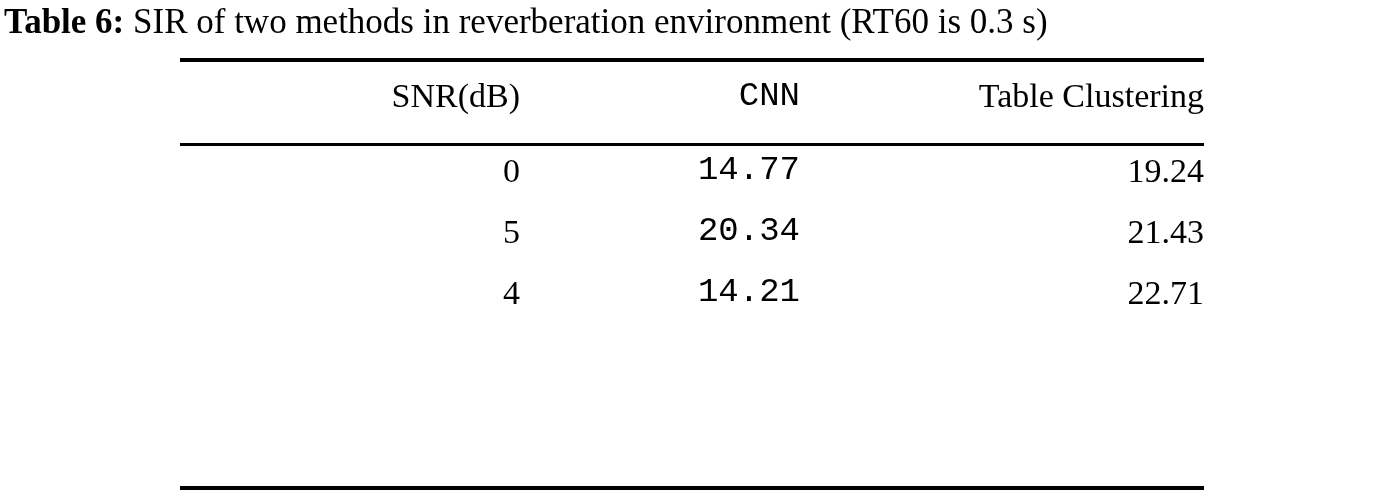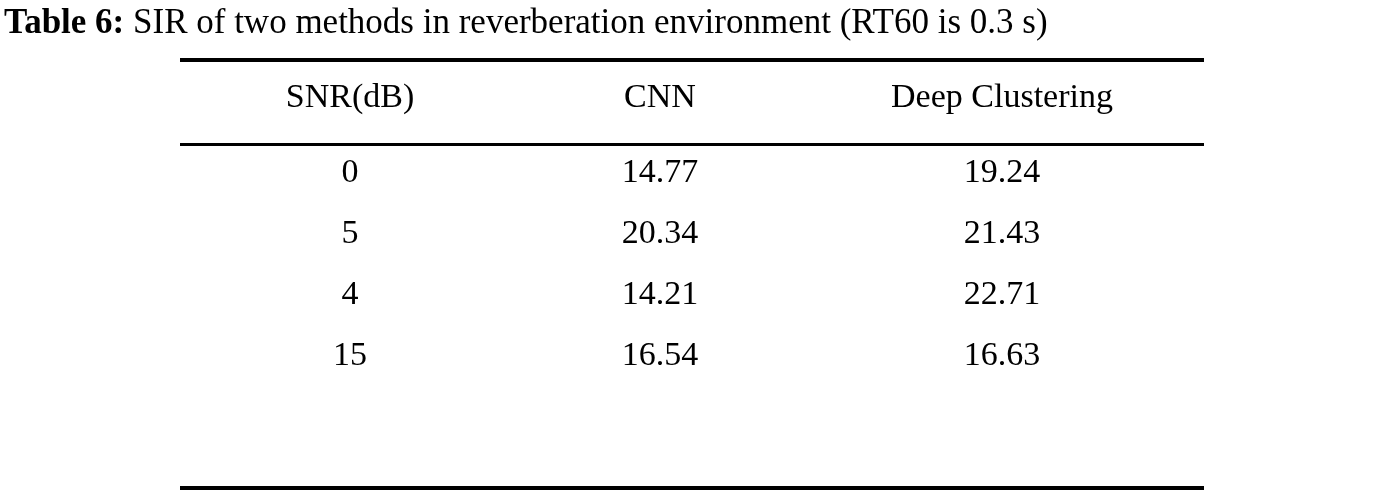--- a/index.html
+++ b/index.html
@@ -46,21 +46,21 @@
   }
 
   table.data-table {
     border-collapse: collapse;
     width: 1024px;
     font-size: 34px;
   }
 
   table.data-table th,
   table.data-table td {
-    text-align: center;
+    text-align: right;
     font-weight: normal;
     padding: 0;
     vertical-align: middle;
   }
 
   thead tr.header-row th {
     height: 76px;
     line-height: 76px;
   }
 
@@ -95,21 +95,21 @@
   .rule-bottom {
     position: absolute;
     top: 486px;
     left: 180px;
     width: 1024px;
     height: 4px;
     background: #000;
   }
 
   .col-snr { width: 340px; }
-  .col-cnn { width: 280px; }
+  .col-cnn { width: 280px; font-family: Liberation Mono, monospace; }
   .col-dc  { width: 404px; }
 </style>
 </head>
 <body>
 
 <div class="page">
 
   <div class="caption">
     <span class="caption-label">Table 6:</span>
     <span class="caption-text">SIR of two methods in reverberation environment (RT60 is 0.3 s)</span>
@@ -118,41 +118,36 @@
   <div class="rule-top"></div>
   <div class="rule-mid"></div>
   <div class="rule-bottom"></div>
 
   <div class="table-wrap">
     <table class="data-table">
       <thead>
         <tr class="header-row">
           <th class="col-snr">SNR(dB)</th>
           <th class="col-cnn">CNN</th>
-          <th class="col-dc">Deep Clustering</th>
+          <th class="col-dc">Table Clustering</th>
         </tr>
       </thead>
       <tbody>
         <tr>
           <td class="col-snr">0</td>
           <td class="col-cnn">14.77</td>
           <td class="col-dc">19.24</td>
         </tr>
         <tr>
           <td class="col-snr">5</td>
           <td class="col-cnn">20.34</td>
           <td class="col-dc">21.43</td>
         </tr>
         <tr>
           <td class="col-snr">4</td>
           <td class="col-cnn">14.21</td>
           <td class="col-dc">22.71</td>
         </tr>
-        <tr>
-          <td class="col-snr">15</td>
-          <td class="col-cnn">16.54</td>
-          <td class="col-dc">16.63</td>
-        </tr>
       </tbody>
     </table>
   </div>
 
 </div>
 
 </body></html>

